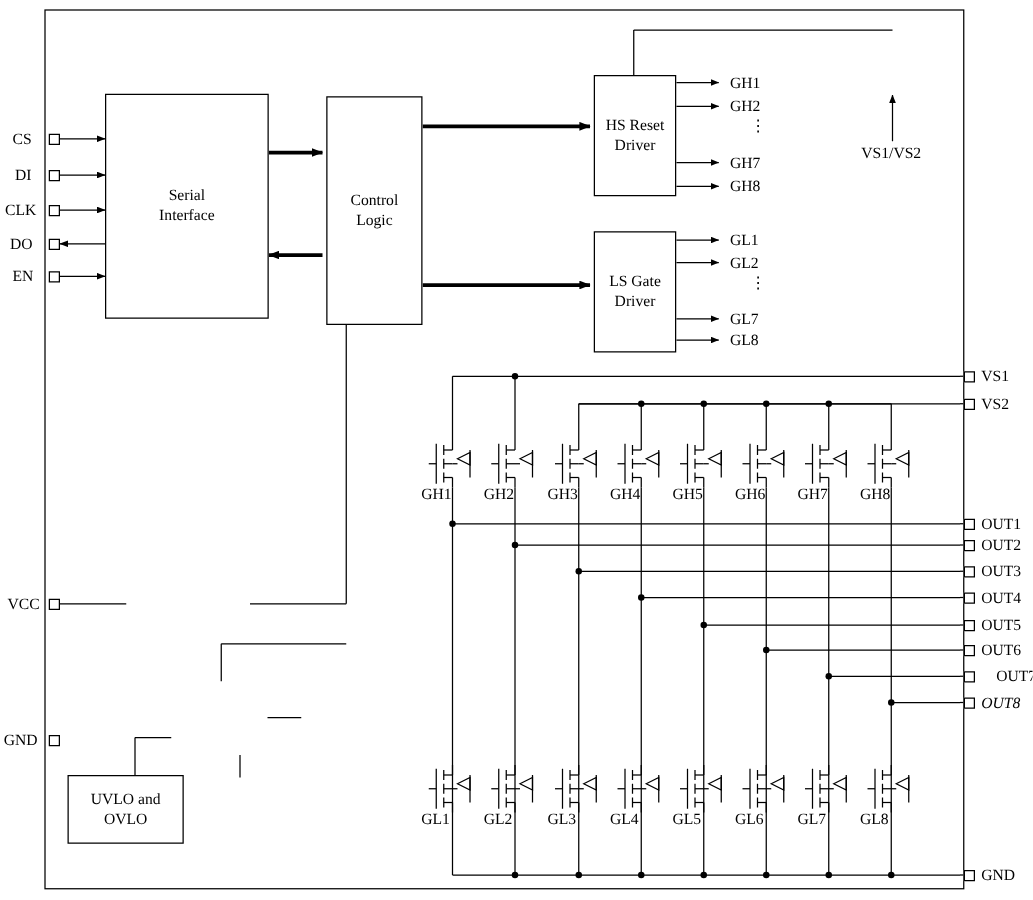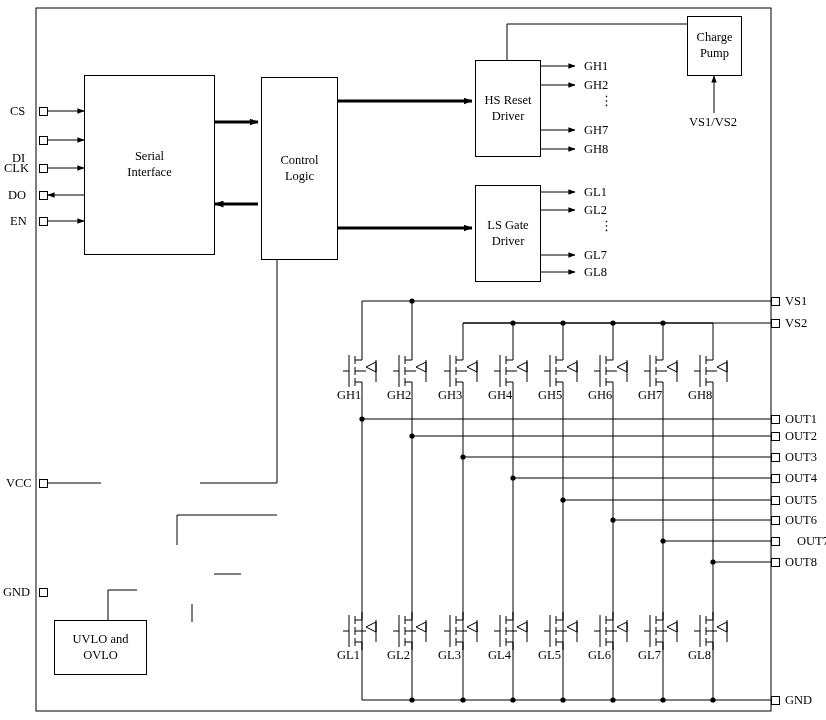--- a/index.html
+++ b/index.html
@@ -396,39 +396,35 @@
   <div class="blk" style="left:475px;top:60px;width:66px;height:97px;">
     <span style="white-space:pre-line">HS Reset
 Driver</span>
   </div>
 
   <div class="blk" style="left:475px;top:185px;width:66px;height:97px;">
     <span style="white-space:pre-line">LS Gate
 Driver</span>
   </div>
 
-  <div class="blk" style="left:687px;top:16px;width:55px;height:60px;">
-    <span style="white-space:pre-line">Charge
-Pump</span>
-  </div>
 
 
 
 
   <div class="blk" style="left:54px;top:620px;width:93px;height:55px;">
     <span style="white-space:pre-line">UVLO and
 OVLO</span>
   </div>
 
 
   <div class="pin" style="left:39px;top:107px;"></div>
   <div class="lbl" style="left:10px;top:104px;">CS</div>
 
   <div class="pin" style="left:39px;top:136px;"></div>
-  <div class="lbl" style="left:12px;top:151px;text-align:right;">DI</div>
+  <div class="lbl" style="left:12px;top:133px;text-align:right;">DI</div>
 
   <div class="pin" style="left:39px;top:164px;"></div>
   <div class="lbl" style="left:4px;top:161px;">CLK</div>
 
   <div class="pin" style="left:39px;top:191px;"></div>
   <div class="lbl" style="left:8px;top:188px;">DO</div>
 
   <div class="pin" style="left:39px;top:217px;"></div>
   <div class="lbl" style="left:10px;top:214px;">EN</div>
 
@@ -459,21 +455,21 @@
   <div class="pin" style="left:771px;top:496px;"></div>
   <div class="lbl" style="left:785px;top:493px;">OUT5</div>
 
   <div class="pin" style="left:771px;top:516px;"></div>
   <div class="lbl" style="left:785px;top:513px;">OUT6</div>
 
   <div class="pin" style="left:771px;top:537px;"></div>
   <div class="lbl" style="left:785px;top:534px;margin-left:12px;">OUT7</div>
 
   <div class="pin" style="left:771px;top:558px;"></div>
-  <div class="lbl" style="left:785px;top:555px;">OUT8</div>
+  <div class="lbl" style="left:785px;top:555px;font-style:italic;">OUT8</div>
 
   <div class="pin" style="left:771px;top:696px;"></div>
   <div class="lbl" style="left:785px;top:693px;">GND</div>
 
   <div class="lbl" style="left:584px;top:59px;">GH1</div>
   <div class="lbl" style="left:584px;top:78px;">GH2</div>
   <div class="lbl" style="left:600px;top:97px;line-height:7px;font-size:13px;">⋮</div>
   <div class="lbl" style="left:584px;top:123px;">GH7</div>
   <div class="lbl" style="left:584px;top:142px;">GH8</div>
 

